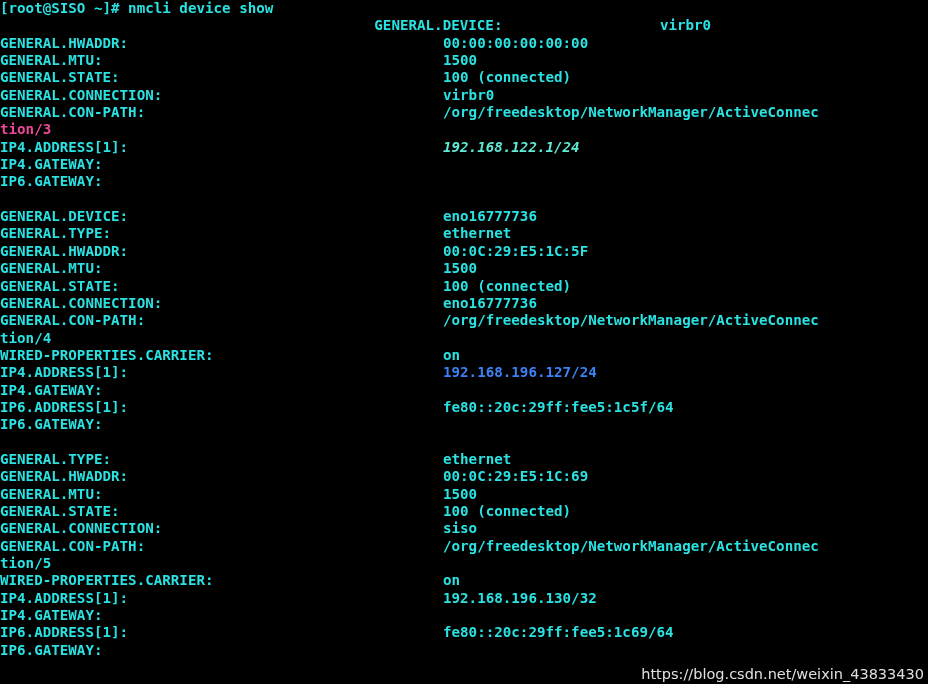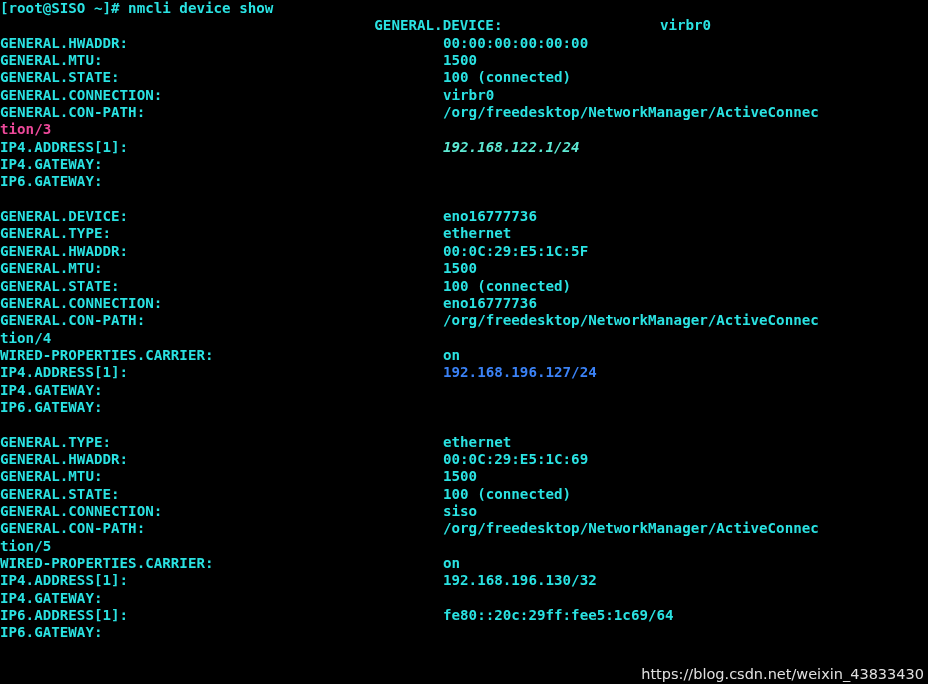--- a/index.html
+++ b/index.html
@@ -88,20 +88,21 @@
       <div class="line" style="color: rgb(42, 226, 226);"><span class="key" style="color: rgb(42, 226, 226);">GENERAL.TYPE:</span><span class="val" style="color: rgb(42, 226, 226);">ethernet</span></div>
       <div class="line" style="color: rgb(42, 226, 226);"><span class="key" style="color: rgb(42, 226, 226);">GENERAL.HWADDR:</span><span class="val" style="color: rgb(42, 226, 226);">00:0C:29:E5:1C:5F</span></div>
       <div class="line" style="color: rgb(42, 226, 226);"><span class="key" style="color: rgb(42, 226, 226);">GENERAL.MTU:</span><span class="val" style="color: rgb(42, 226, 226);">1500</span></div>
       <div class="line" style="color: rgb(42, 226, 226);"><span class="key" style="color: rgb(42, 226, 226);">GENERAL.STATE:</span><span class="val" style="color: rgb(42, 226, 226);">100 (connected)</span></div>
       <div class="line" style="color: rgb(42, 226, 226);"><span class="key" style="color: rgb(42, 226, 226);">GENERAL.CONNECTION:</span><span class="val" style="color: rgb(42, 226, 226);">eno16777736</span></div>
       <div class="line" style="color: rgb(42, 226, 226);"><span class="key" style="color: rgb(42, 226, 226);">GENERAL.CON-PATH:</span><span class="val" style="color: rgb(42, 226, 226);">/org/freedesktop/NetworkManager/ActiveConnec</span></div>
       <div class="line" style="color: rgb(42, 226, 226);"><span class="cell" style="color: rgb(42, 226, 226);">tion/4</span></div>
       <div class="line" style="color: rgb(42, 226, 226);"><span class="key" style="color: rgb(42, 226, 226);">WIRED-PROPERTIES.CARRIER:</span><span class="val" style="color: rgb(42, 226, 226);">on</span></div>
       <div class="line" style="color: rgb(42, 226, 226);"><span class="key" style="color: rgb(42, 226, 226);">IP4.ADDRESS[1]:</span><span class="val" style="color: #3b82f6;">192.168.196.127/24</span></div>
       <div class="line" style="color: rgb(42, 226, 226);"><span class="key" style="color: rgb(42, 226, 226);">IP4.GATEWAY:</span><span class="val" style="color: rgb(42, 226, 226);"></span></div>
+      <div class="line" style="color: rgb(42, 226, 226);"><span class="key" style="color: rgb(42, 226, 226);">IP6.ADDRESS[1]:</span><span class="val" style="color: rgb(42, 226, 226);">fe80::20c:29ff:fee5:1c5f/64</span></div>
       <div class="line" style="color: rgb(42, 226, 226);"><span class="key" style="color: rgb(42, 226, 226);">IP6.GATEWAY:</span><span class="val" style="color: rgb(42, 226, 226);"></span></div>
       <div class="line blank"><span class="cell" style="color: rgb(42, 226, 226);"></span></div>
       <div class="line" style="color: rgb(42, 226, 226);"><span class="key" style="color: rgb(42, 226, 226);">GENERAL.TYPE:</span><span class="val" style="color: rgb(42, 226, 226);">ethernet</span></div>
       <div class="line" style="color: rgb(42, 226, 226);"><span class="key" style="color: rgb(42, 226, 226);">GENERAL.HWADDR:</span><span class="val" style="color: rgb(42, 226, 226);">00:0C:29:E5:1C:69</span></div>
       <div class="line" style="color: rgb(42, 226, 226);"><span class="key" style="color: rgb(42, 226, 226);">GENERAL.MTU:</span><span class="val" style="color: rgb(42, 226, 226);">1500</span></div>
       <div class="line" style="color: rgb(42, 226, 226);"><span class="key" style="color: rgb(42, 226, 226);">GENERAL.STATE:</span><span class="val" style="color: rgb(42, 226, 226);">100 (connected)</span></div>
       <div class="line" style="color: rgb(42, 226, 226);"><span class="key" style="color: rgb(42, 226, 226);">GENERAL.CONNECTION:</span><span class="val" style="color: rgb(42, 226, 226);">siso</span></div>
       <div class="line" style="color: rgb(42, 226, 226);"><span class="key" style="color: rgb(42, 226, 226);">GENERAL.CON-PATH:</span><span class="val" style="color: rgb(42, 226, 226);">/org/freedesktop/NetworkManager/ActiveConnec</span></div>
       <div class="line" style="color: rgb(42, 226, 226);"><span class="cell" style="color: rgb(42, 226, 226);">tion/5</span></div>
       <div class="line" style="color: rgb(42, 226, 226);"><span class="key" style="color: rgb(42, 226, 226);">WIRED-PROPERTIES.CARRIER:</span><span class="val" style="color: rgb(42, 226, 226);">on</span></div>

